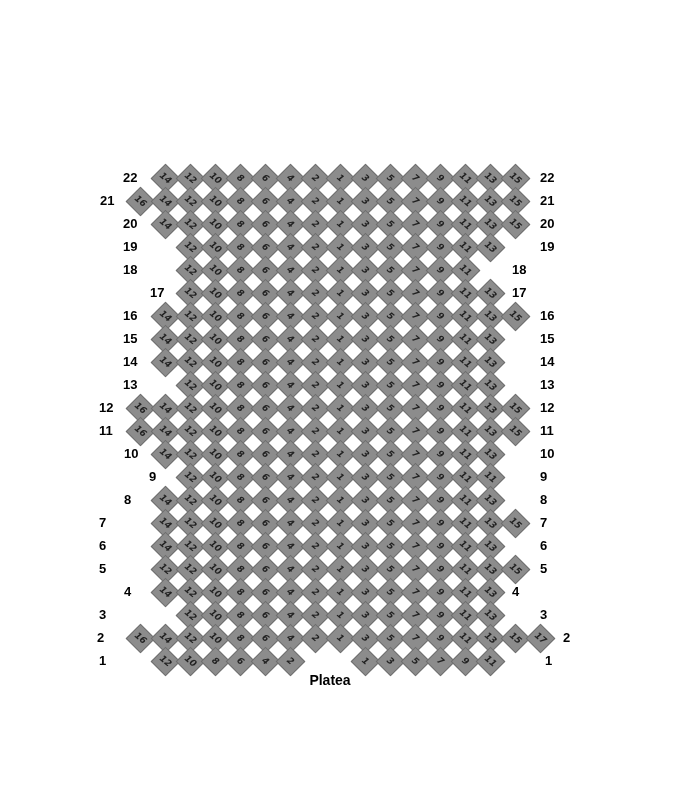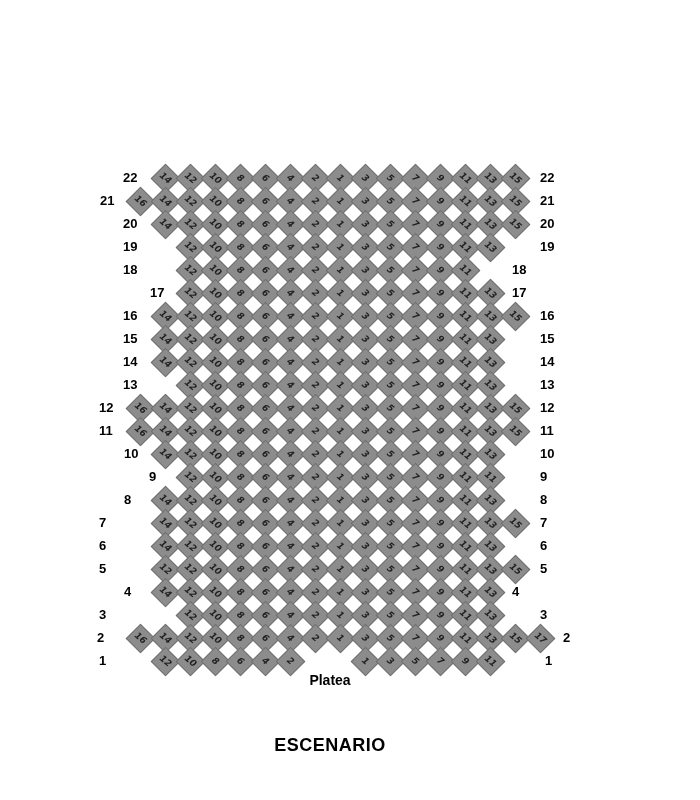--- a/index.html
+++ b/index.html
@@ -1018,14 +1018,13 @@
         <span>7</span>
       </div>
       <div class="seat" style="left: 454.5px; top: 650.5px;">
         <span>9</span>
       </div>
       <div class="seat" style="left: 479.5px; top: 650.5px;">
         <span>11</span>
       </div>
     </div>
   <div class="section-label">Platea</div>
-  <div class="stage-label">ESCENARIO</div>
 </div>
 
 </body></html>

